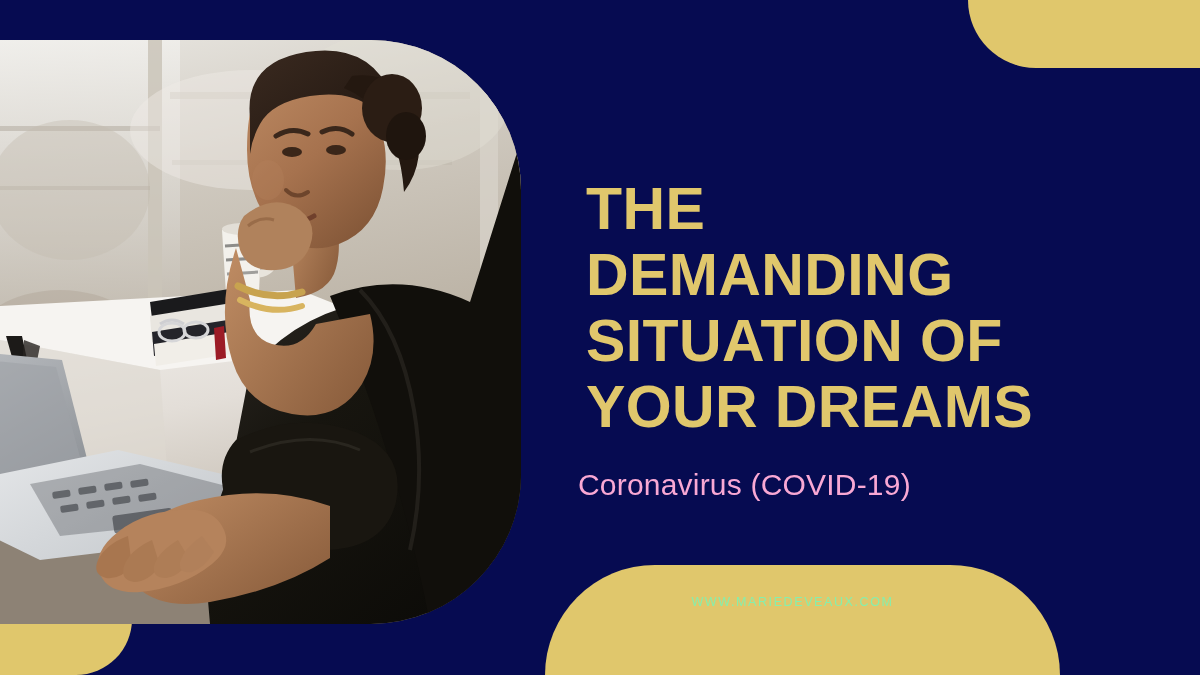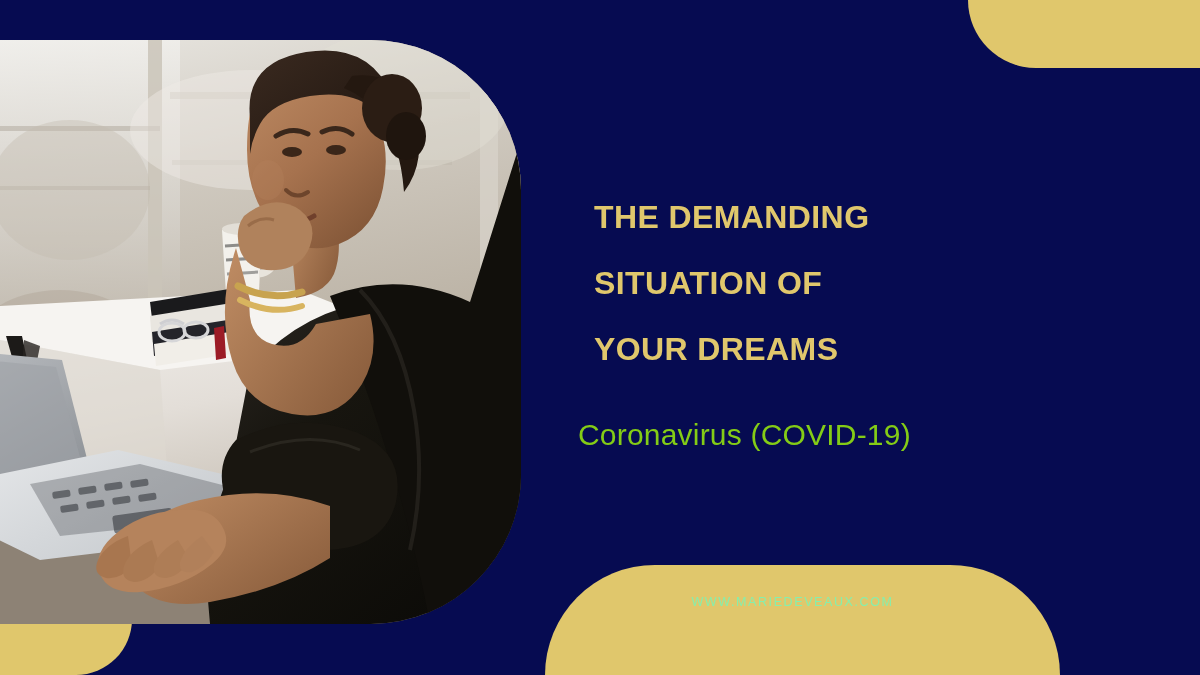--- a/index.html
+++ b/index.html
@@ -61,33 +61,33 @@
   .photo svg { display: block; width: 100%; height: 100%; }
 
   
   .text-block {
     position: absolute;
     left: 578px;
     top: 168px;
     width: 500px;
   }
   .headline {
-    margin: 16px;
+    margin: 8px;
     color: #E0C76C;
-    font-size: 32px;
+    font-size: 59px;
     line-height: 66px;
     font-weight: bold;
     letter-spacing: 0.4px;
     text-transform: uppercase;
     white-space: pre-line;
   }
   .subhead {
     margin: 0;
     padding-top: 20px;
-    color: #84cc16;
+    color: #f9a8d4;
     font-size: 30px;
     font-weight: 400;
     letter-spacing: 0.2px;
   }
 
   
   .footer-url {
     position: absolute;
     left: 545px;
     top: 595px;

